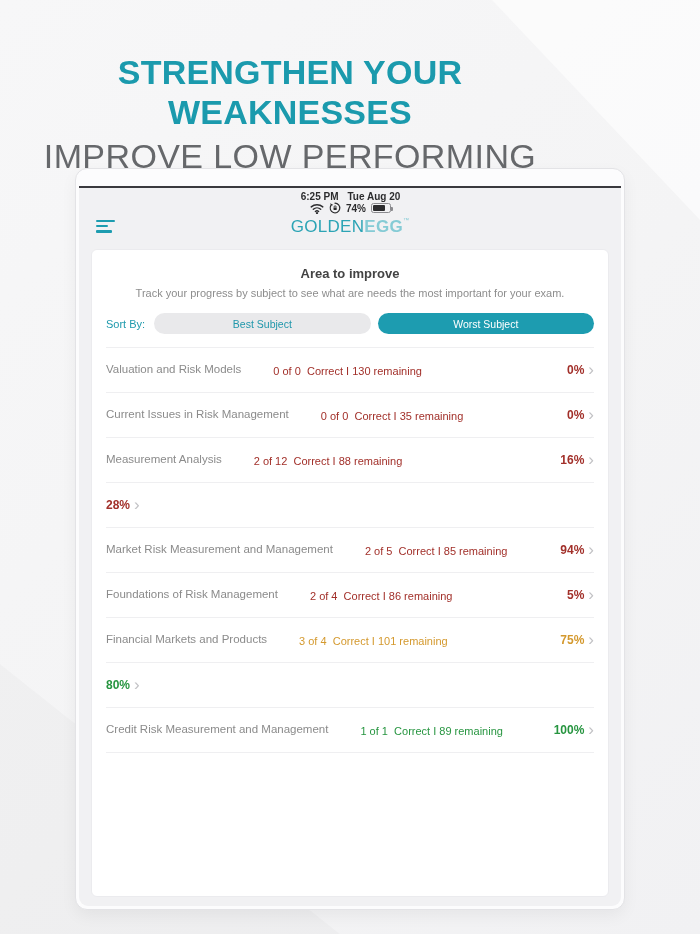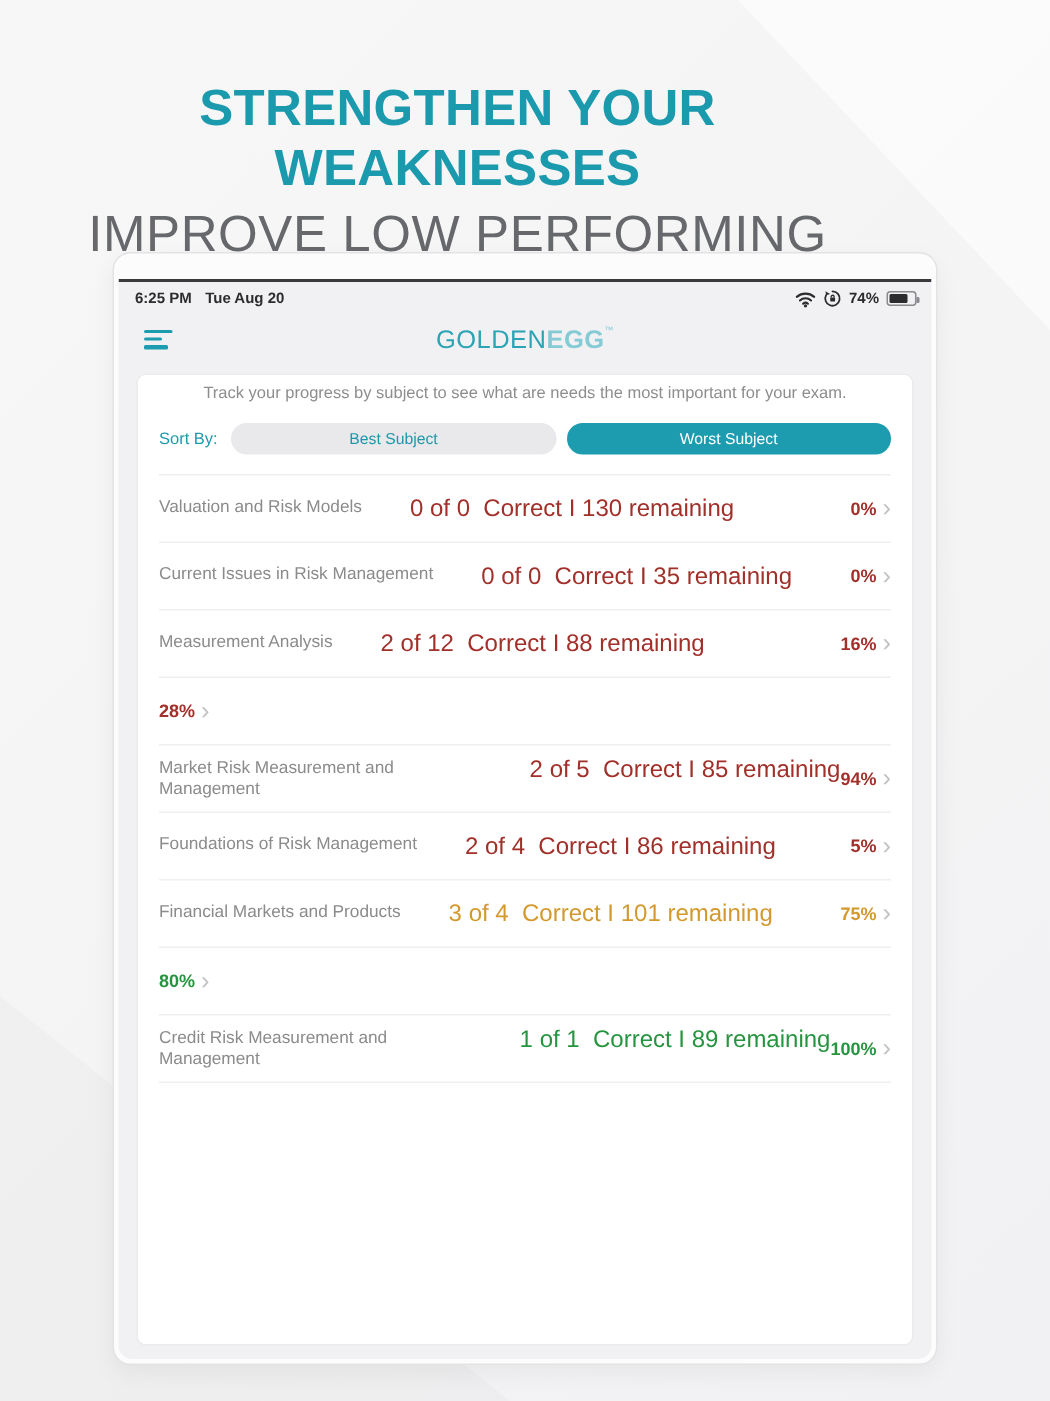--- a/index.html
+++ b/index.html
@@ -9,34 +9,34 @@
     background:linear-gradient(135deg,#f7f7f8 0%,#f4f4f5 55%,#f1f1f3 100%);
     position:relative; overflow:hidden;
   }
   .bg-shape { position:absolute; pointer-events:none; }
   .bg-shape.one { left:0; bottom:0; width:340px; height:300px;
     background:rgba(0,0,0,0.02); clip-path:polygon(0 100%,0 10%,100% 100%); }
   .bg-shape.two { right:0; top:0; width:260px; height:220px;
     background:rgba(255,255,255,0.55); clip-path:polygon(100% 0,20% 0,100% 100%); }
 
   
-  .hero { position:absolute; top:52px; left:15px; width:580px; text-align:center; }
+  .hero { position:absolute; top:52px; left:0; width:580px; text-align:center; }
   .hero-title { font-size:34px; font-weight:bold; color:#1b9aad; letter-spacing:0.2px; line-height:40px; }
   .hero-sub { font-size:34px; font-weight:400; color:#66686b; letter-spacing:0.4px; line-height:40px; margin-top:4px; }
 
   
   .device { position:absolute; left:75px; top:168px; width:550px; height:742px;
     background:#fcfcfd; border:1px solid #e3e3e6; border-radius:12px;
     box-shadow:0 6px 16px rgba(0,0,0,0.05); }
   .screen { position:absolute; left:3px; right:3px; top:17px; bottom:3px;
     background:#f1f1f3; border-top:2px solid #3a393e; border-radius:0 0 9px 9px; overflow:hidden; }
 
   
   .status-bar { display:flex; justify-content:space-between; align-items:center;
-    padding:3px 10px 0 11px; height:19px; font-size:10px; font-weight:bold; color:#2c2c2e; }
+    padding:3px 10px 0 11px; height:19px; font-size:10px; font-weight:bold; color:#2c2c2e;flex-direction:column; }
   .status-left { display:flex; gap:9px; }
   .status-right { display:flex; align-items:center; gap:5px; }
   .battery { width:20px; height:10px; border:1px solid #8a8a8e; border-radius:2.5px;
     position:relative; padding:1px; }
   .battery-fill { width:74%; height:100%; background:#2c2c2e; border-radius:1px; }
   .battery-nub { position:absolute; right:-3px; top:2.5px; width:2px; height:4px;
     background:#8a8a8e; border-radius:0 1px 1px 0; }
 
   
   .nav { position:relative; height:42px; }
@@ -62,21 +62,21 @@
   .pill { flex:1 1 0; height:21px; border-radius:11px; font-size:10.5px;
     display:flex; align-items:center; justify-content:center; cursor:pointer; }
   .pill.selected { background:#1d9cb0; color:#ffffff; }
   .pill.unselected { background:#e9e9eb; color:#2097ab; }
 
   .subject-list { margin-top:13px; border-top:1px solid #efeff1; }
   .row { height:45px; display:flex; align-items:center; justify-content:space-between;
     border-bottom:1px solid #efeff1; cursor:pointer; }
   .row-left { display:flex; flex-direction:row;gap:32px; }
   .row-title { font-size:11.5px; color:#8b8b8b; line-height:14px; }
-  .row-detail { font-size:16px; line-height:14px; margin-top:2px; white-space:pre; }
+  .row-detail { font-size:11px; line-height:14px; margin-top:2px; white-space:pre; }
   .row-right { display:flex; align-items:center; gap:4px; }
   .row-percent { font-size:12px; font-weight:bold; }
   .chevron { font-size:17px; color:#c2c2c5; line-height:1; font-weight:400;
     transform:translateY(-1px); }
   .status-red .row-detail, .status-red .row-percent { color:#a2302a; }
   .status-orange .row-detail, .status-orange .row-percent { color:#d4992e; }
   .status-green .row-detail, .status-green .row-percent { color:#279540; }
 
   .icon-svg { display:block; }
 </style>
@@ -125,20 +125,21 @@
         <span></span>
           <span></span>
           <span></span>
       </div>
       <div class="logo">
         <span class="golden">GOLDEN</span><span class="egg">EGG</span><span class="tm">™</span>
       </div>
     </div>
 
     <div class="card">
+      <div class="panel-title">Area to improve</div>
       <div class="panel-sub">Track your progress by subject to see what are needs the most important for your exam.</div>
 
       <div class="sort-row">
         <span class="sort-label">Sort By:</span>
         <div class="pill unselected">
           <span>Best Subject</span>
         </div>
         <div class="pill selected">
           <span>Worst Subject</span>
         </div>

